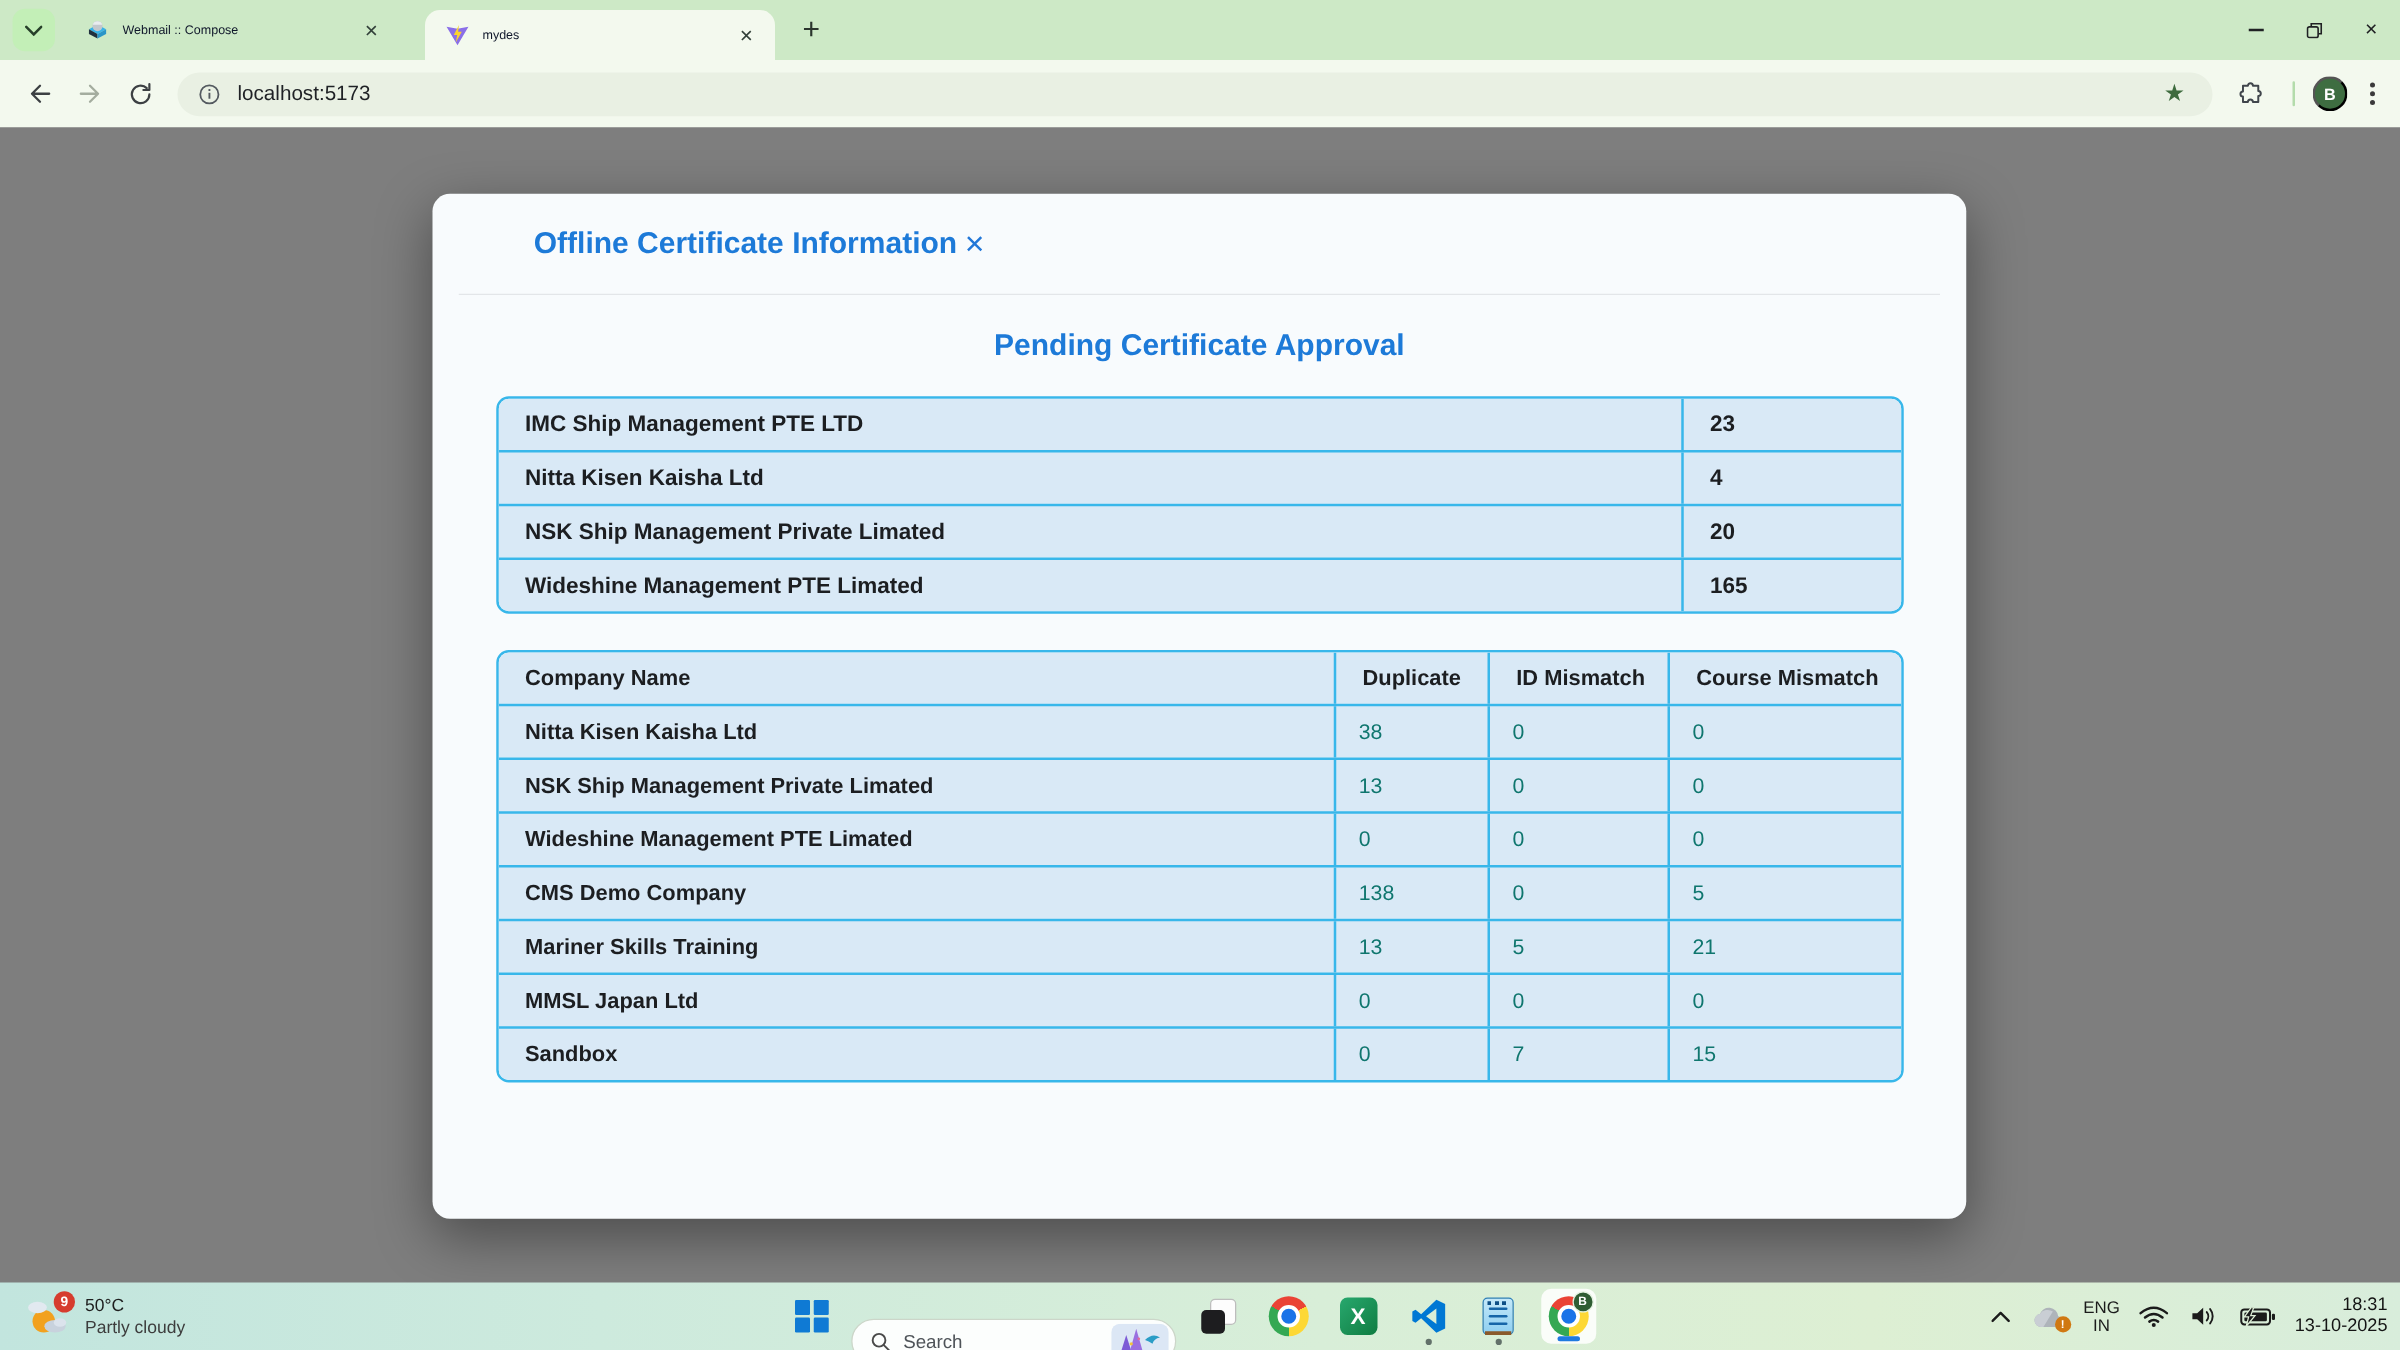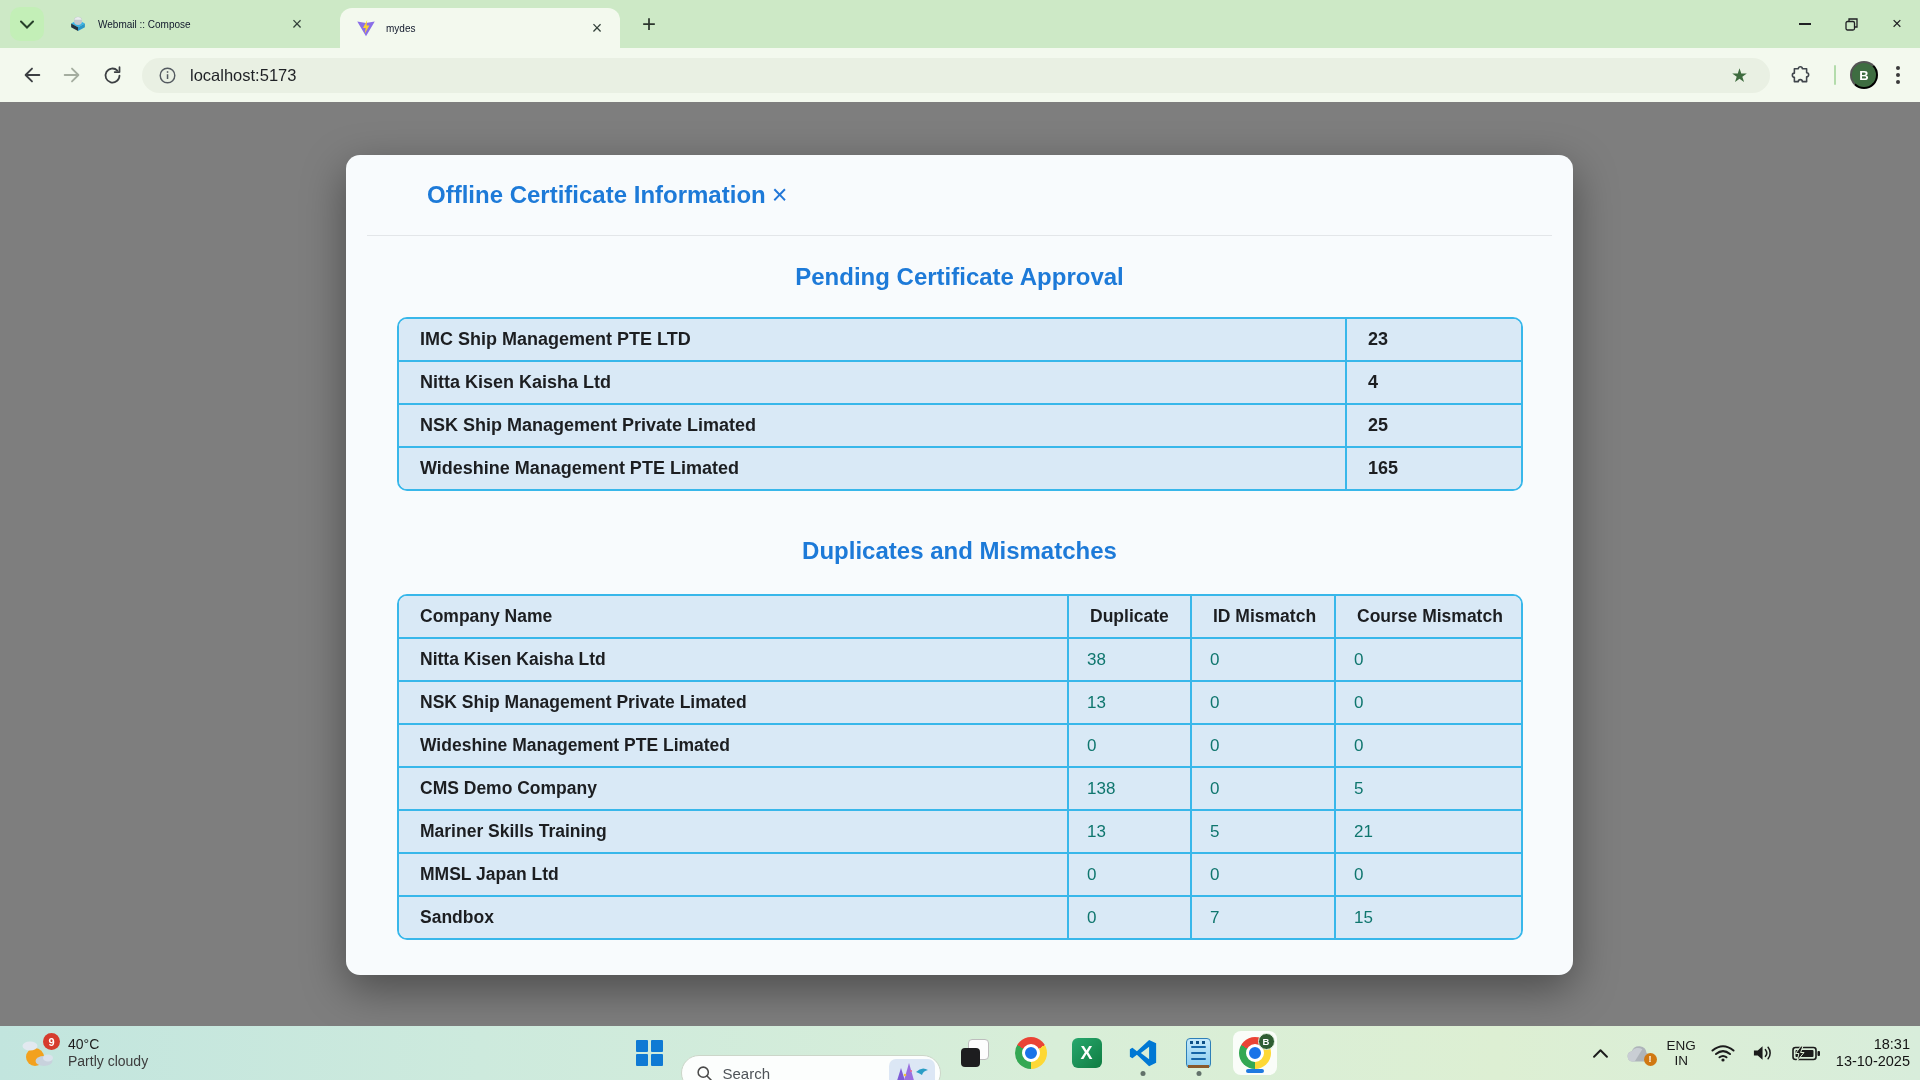--- a/index.html
+++ b/index.html
@@ -193,29 +193,28 @@
       <div class="trow">
         <div class="tcell">IMC Ship Management PTE LTD</div>
         <div class="tcell bordered">23</div>
       </div>
       <div class="trow">
         <div class="tcell">Nitta Kisen Kaisha Ltd</div>
         <div class="tcell bordered">4</div>
       </div>
       <div class="trow">
         <div class="tcell">NSK Ship Management Private Limated</div>
-        <div class="tcell bordered">25</div>
+        <div class="tcell bordered">20</div>
       </div>
       <div class="trow">
         <div class="tcell">Wideshine Management PTE Limated</div>
         <div class="tcell bordered">165</div>
       </div>
     </div>
 
-    <h2 class="section-heading second">Duplicates and Mismatches</h2>
 
     <div class="tbl t2 second">
       <div class="trow">
         <div class="tcell">Company Name</div>
         <div class="tcell bordered">Duplicate</div>
         <div class="tcell bordered">ID Mismatch</div>
         <div class="tcell bordered">Course Mismatch</div>
       </div>
       <div class="trow">
         <div class="tcell">Nitta Kisen Kaisha Ltd</div>
@@ -270,21 +269,21 @@
       <svg width="38" height="40" viewBox="0 0 38 40">
           <circle cx="15" cy="24" r="9" fill="#f2a11e"></circle>
           <path d="M11 17a9 9 0 0 1 11 3" fill="none"></path>
           <ellipse cx="10" cy="13" rx="7.5" ry="4.6" fill="#e2e9f0"></ellipse>
           <ellipse cx="24" cy="28" rx="8.5" ry="5" fill="#c8d2dd"></ellipse>
           <ellipse cx="28" cy="25" rx="5" ry="3.4" fill="#dbe3ec"></ellipse>
         </svg>
       <span class="weather-badge">9</span>
     </span>
     <span class="weather-text">
-      <span class="weather-temp">40°C</span>
+      <span class="weather-temp">50°C</span>
       <span class="weather-cond">Partly cloudy</span>
     </span>
   </div>
 
   <div class="tb-center">
     <span class="win-logo">
         <i></i>
         <i></i>
         <i></i>
         <i></i>

